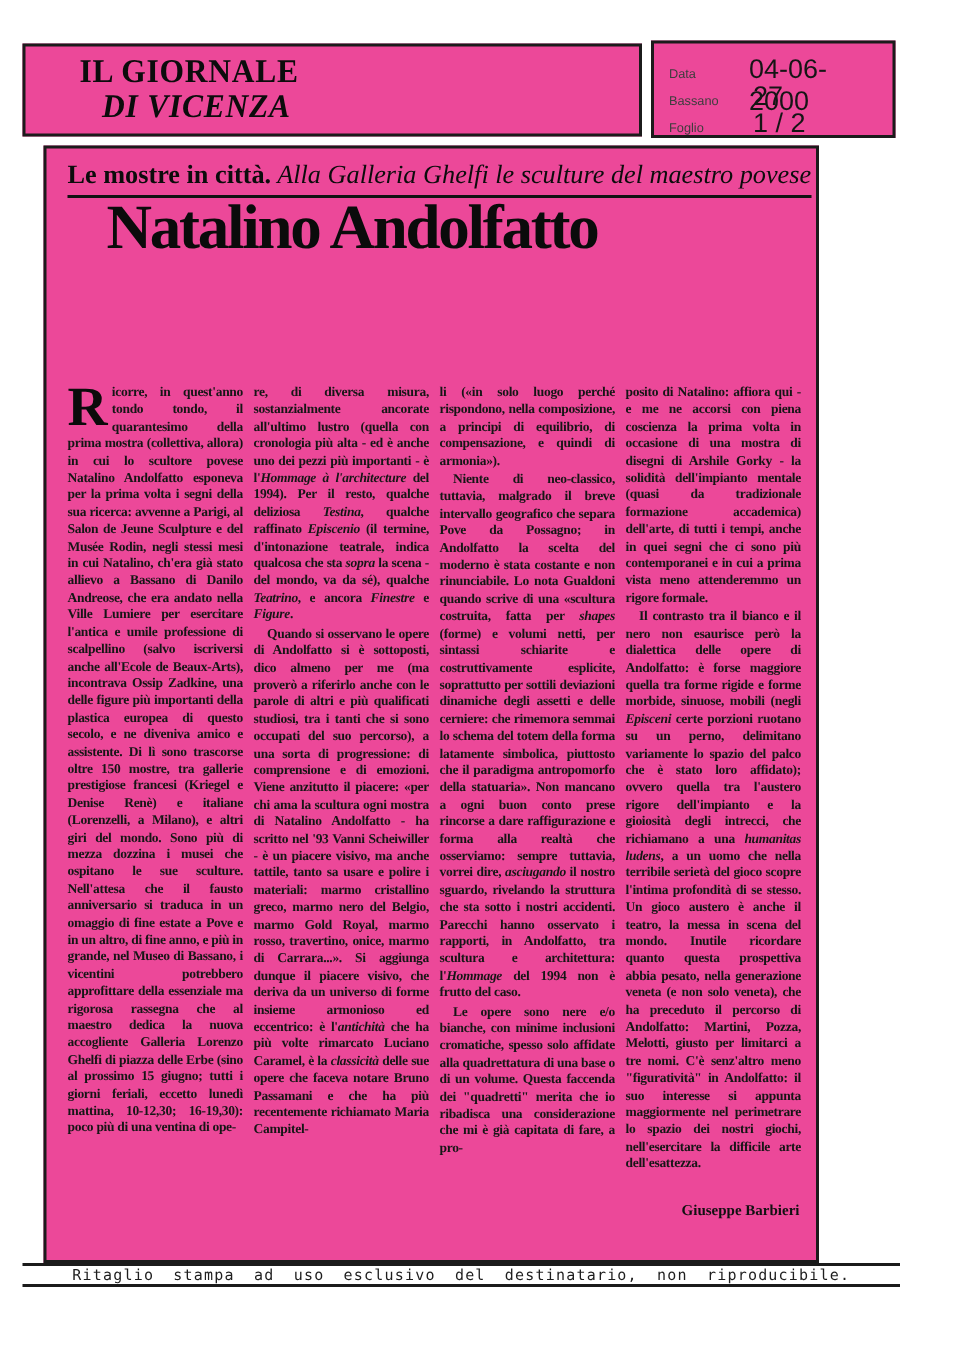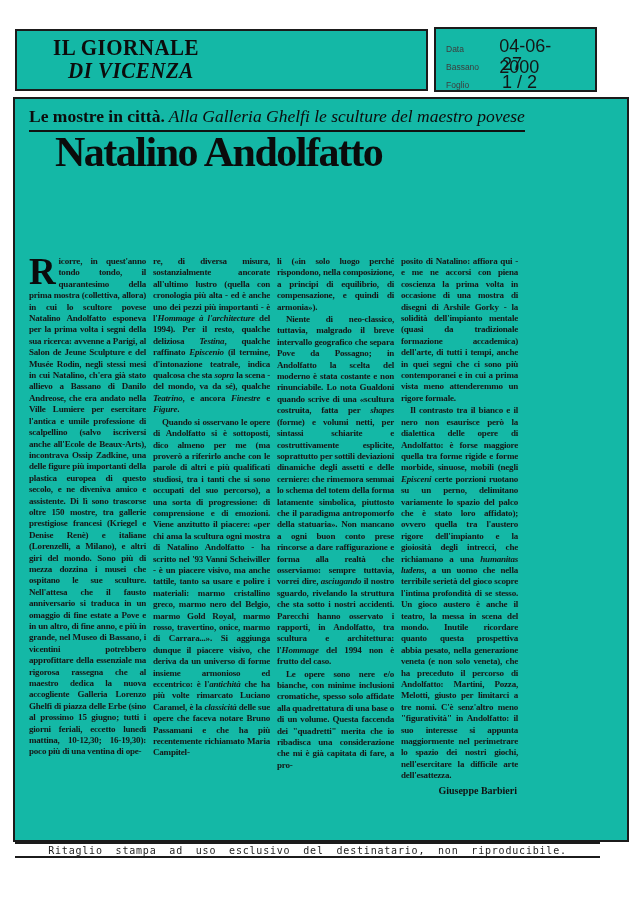--- a/index.html
+++ b/index.html
@@ -1,39 +1,39 @@
 <!DOCTYPE html>
 <html lang="it"><head>
 <meta charset="utf-8">
 <style>
   html,body{margin:0;padding:0;}
   body{
     width:642px;height:900px;position:relative;background:#ffffff;
     font-family:"Liberation Serif",serif;color:#111;
     -webkit-font-smoothing:antialiased;
   }
-  .box{position:absolute;border:2px solid #1b1b1b;background:#14b8a6;box-sizing:border-box;}
+  .box{position:absolute;border:2px solid #1b1b1b;background:#ec4899;box-sizing:border-box;}
 
   
   .masthead{left:15px;top:29px;width:413px;height:62px;display:flex;align-items:center;}
   .masthead-text{
     padding-left:36px;font-weight:bold;font-size:21px;line-height:1.04;
     letter-spacing:.5px;color:#0c0c0c;font-family:"Liberation Serif",serif;
     transform:scaleY(1.05);
   }
   .masthead-text .l2{padding-left:15px;font-style:italic;}
 
   
   .metabox{left:434px;top:27px;width:163px;height:65px;padding:7px 8px 0 10px;}
   .meta-row{display:flex;align-items:baseline;height:18px;}
   .meta-label{width:56px;font-family:"Liberation Sans",sans-serif;font-size:8.5px;color:#3d3d3d;}
   .meta-value{font-family:"Liberation Sans",sans-serif;font-size:18px;font-weight:400;color:#151515;}
 
   
-  .article-frame{left:13px;top:97px;width:616px;height:745px;overflow:hidden;}
+  .article-frame{left:29px;top:97px;width:517px;height:745px;overflow:hidden;}
 
   .kicker{
     position:absolute;left:14px;top:7px;display:inline-block;
     border-bottom:2px solid #111;padding-bottom:3px;font-size:17.5px;
     white-space:nowrap;color:#0c0c0c;
   }
   .kicker .k-bold{font-weight:bold;}
   .kicker .k-italic{font-style:italic;}
 
   .headline{
@@ -52,21 +52,21 @@
     font-size:9px;line-height:11.4px;font-weight:bold;letter-spacing:-.2px;
     text-align:justify;color:#161616;
   }
   .col p{margin:0;}
   .col p + p{text-indent:9px;margin-top:1px;}
   .dropcap{
     float:left;font-size:37px;line-height:30px;padding:1px 3px 0 0;
     font-weight:bold;color:#0b0b0b;
   }
   .byline{
-    margin-top:3px;text-align:right;font-weight:bold;font-size:10px;
+    margin-top:20px;text-align:right;font-weight:bold;font-size:10px;
     letter-spacing:0;padding-right:1px;color:#111;
   }
 
   
   .footer-strip{
     position:absolute;left:15px;top:842px;width:585px;height:16px;
     border-top:2px solid #1b1b1b;border-bottom:2px solid #1b1b1b;
     box-sizing:border-box;display:flex;align-items:center;justify-content:center;
     font-family:"DejaVu Sans Mono","Liberation Mono",monospace;
     font-size:10px;letter-spacing:.8px;word-spacing:6px;color:#1e1e1e;background:#fff;

